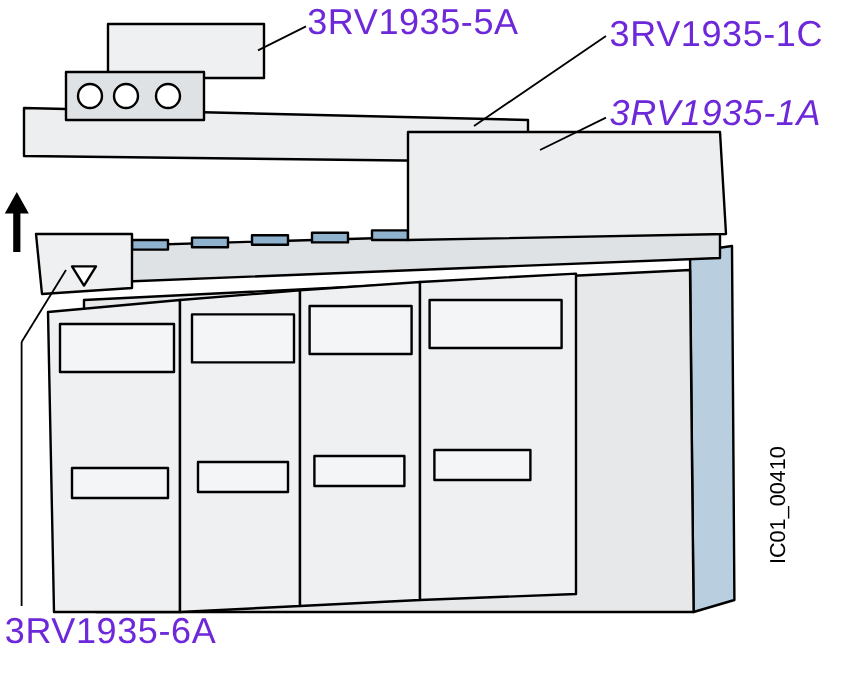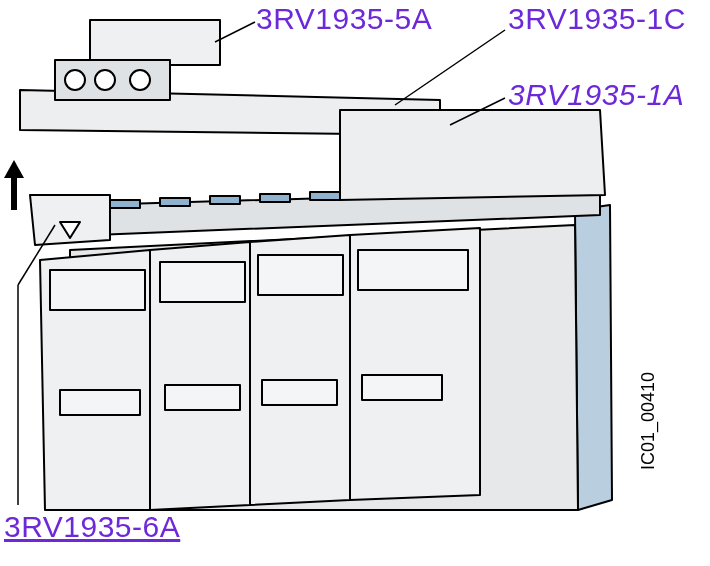--- a/index.html
+++ b/index.html
@@ -73,16 +73,16 @@
   <g stroke="#000" stroke-width="1.5" fill="none">
     <line x1="215" y1="42" x2="255" y2="22"></line>
     <line x1="395" y1="105" x2="505" y2="30"></line>
     <line x1="450" y1="125" x2="505" y2="98"></line>
     <line x1="18" y1="505" x2="18" y2="285"></line>
     <line x1="18" y1="285" x2="55" y2="225"></line>
   </g>
 </svg>
 
 <div class="label" style="left:256px;top:2px;">3RV1935-5A</div>
-<div class="label" style="left:508px;top:2px;">3RV1935-1C</div>
+<div class="label" style="left:508px;top:12px;">3RV1935-1C</div>
 <div class="label" style="left:508px;top:78px;font-style:italic;">3RV1935-1A</div>
-<div class="label" style="left:4px;top:510px;text-decoration:underline;">3RV1935-6A</div>
+<div class="label" style="left:4px;top:510px;">3RV1935-6A</div>
 <div class="code" style="left:638px;top:470px;">IC01_00410</div>
 
 </body></html>

